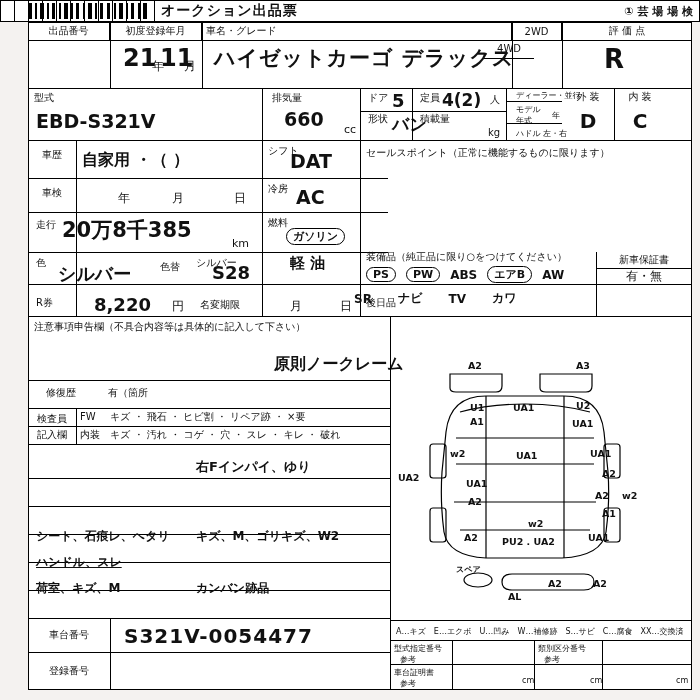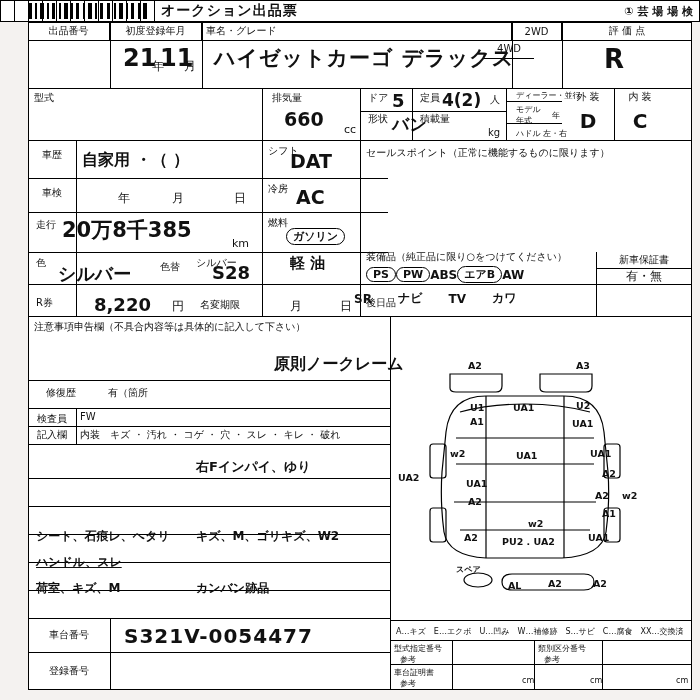--- a/index.html
+++ b/index.html
@@ -132,20 +132,21 @@
   <div class="abs lbl" style="left:152px;top:60px;font-size:12px;">年</div>
   <div class="abs hw big" style="left:160px;top:44px;">11</div>
   <div class="abs lbl" style="left:184px;top:60px;font-size:12px;">月</div>
   <div class="abs hw" style="left:214px;top:44px;font-size:21px;letter-spacing:1px;">ハイゼットカーゴ  デラックス</div>
   <div class="abs hw" style="left:604px;top:44px;font-size:26px;">R</div>
 
   <div class="hline" style="left:28px;top:88px;width:664px;"></div>
   <div class="hline" style="left:28px;top:140px;width:664px;"></div>
 
   <div class="abs lbl" style="left:34px;top:93px;">型式</div>
+  <div class="abs hw mid" style="left:36px;top:110px;">EBD-S321V</div>
 
   <div class="abs lbl" style="left:272px;top:93px;">排気量</div>
   <div class="abs hw mid" style="left:284px;top:108px;">660</div>
   <div class="abs lbl" style="left:344px;top:124px;font-size:11px;">cc</div>
 
   <div class="abs lbl" style="left:368px;top:93px;">ドア</div>
   <div class="abs hw" style="left:392px;top:90px;font-size:18px;">5</div>
   <div class="abs lbl" style="left:420px;top:93px;">定員</div>
   <div class="abs hw" style="left:442px;top:90px;font-size:17px;">4(2)</div>
   <div class="abs lbl" style="left:490px;top:95px;">人</div>
@@ -210,21 +211,21 @@
   <div class="abs lbl" style="left:160px;top:262px;">色替</div>
   <div class="abs lbl" style="left:196px;top:258px;">シルバー</div>
   <div class="abs hw" style="left:212px;top:262px;font-size:18px;">S28</div>
 
   <div class="abs lbl" style="left:366px;top:252px;">装備品（純正品に限り○をつけてください）</div>
   <div class="abs lbl ctr" style="left:596px;top:252px;width:96px;height:16px;">新車保証書</div>
   <div class="abs lbl ctr" style="left:596px;top:268px;width:96px;height:16px;font-size:12px;">有・無</div>
   <div class="vline" style="left:596px;top:252px;height:64px;"></div>
   <div class="hline" style="left:596px;top:268px;width:96px;"></div>
 
-  <div class="abs" style="left:366px;top:266px;width:228px;display:flex;align-items:center;">
+  <div class="abs" style="left:366px;top:266px;width:228px;display:flex;gap:10px;align-items:center;">
     <span class="roundtag">PS</span>
     <span class="roundtag">PW</span>
     <span class="hw" style="font-size:12px">ABS</span>
     <span class="roundtag">エアB</span>
     <span class="hw" style="font-size:12px">AW</span>
   </div>
   <div class="abs" style="left:354px;top:290px;width:226px;display:flex;gap:26px;align-items:center;font-size:12px;font-weight:bold;">
     <span>SR</span>
     <span>ナビ</span>
     <span>TV</span>
@@ -244,20 +245,21 @@
   <div class="hline" style="left:28px;top:380px;width:362px;"></div>
   <div class="vline" style="left:390px;top:316px;height:374px;"></div>
 
   <div class="abs lbl" style="left:46px;top:388px;">修復歴</div>
   <div class="abs lbl" style="left:108px;top:388px;">有（箇所</div>
   <div class="hline" style="left:28px;top:408px;width:362px;"></div>
 
   <div class="abs lbl ctr" style="left:28px;top:412px;width:48px;height:14px;">検査員</div>
   <div class="abs lbl ctr" style="left:28px;top:428px;width:48px;height:14px;">記入欄</div>
   <div class="abs lbl" style="left:80px;top:412px;">FW</div>
+  <div class="abs lbl" style="left:110px;top:412px;">キズ ・ 飛石 ・ ヒビ割 ・ リペア跡 ・ ×要</div>
   <div class="abs lbl" style="left:80px;top:430px;">内装</div>
   <div class="abs lbl" style="left:110px;top:430px;">キズ ・ 汚れ ・ コゲ ・ 穴 ・ スレ ・ キレ ・ 破れ</div>
   <div class="hline" style="left:28px;top:426px;width:362px;"></div>
   <div class="hline" style="left:28px;top:444px;width:362px;"></div>
   <div class="vline" style="left:76px;top:408px;height:36px;"></div>
 
   <div class="hline" style="left:28px;top:478px;width:362px;"></div>
   <div class="hline" style="left:28px;top:506px;width:362px;"></div>
   <div class="hline" style="left:28px;top:534px;width:362px;"></div>
   <div class="hline" style="left:28px;top:562px;width:362px;"></div>
@@ -340,18 +342,18 @@
     <div class="abs dg" style="left:76px;top:126px;">UA1</div>
     <div class="abs dg" style="left:78px;top:144px;">A2</div>
     <div class="abs dg" style="left:205px;top:138px;">A2</div>
     <div class="abs dg" style="left:232px;top:138px;">w2</div>
     <div class="abs dg" style="left:212px;top:156px;">A1</div>
     <div class="abs dg" style="left:138px;top:166px;">w2</div>
     <div class="abs dg" style="left:74px;top:180px;">A2</div>
     <div class="abs dg" style="left:112px;top:184px;">PU2 . UA2</div>
     <div class="abs dg" style="left:198px;top:180px;">UA1</div>
     <div class="abs dg" style="left:66px;top:212px;font-size:8px;">スペア</div>
-    <div class="abs dg" style="left:118px;top:228px;">AL</div>
+    <div class="abs dg" style="left:118px;top:239px;">AL</div>
     <div class="abs dg" style="left:158px;top:226px;">A2</div>
     <div class="abs dg" style="left:203px;top:226px;">A2</div>
   </div>
 
 </div>
 
 </body></html>

